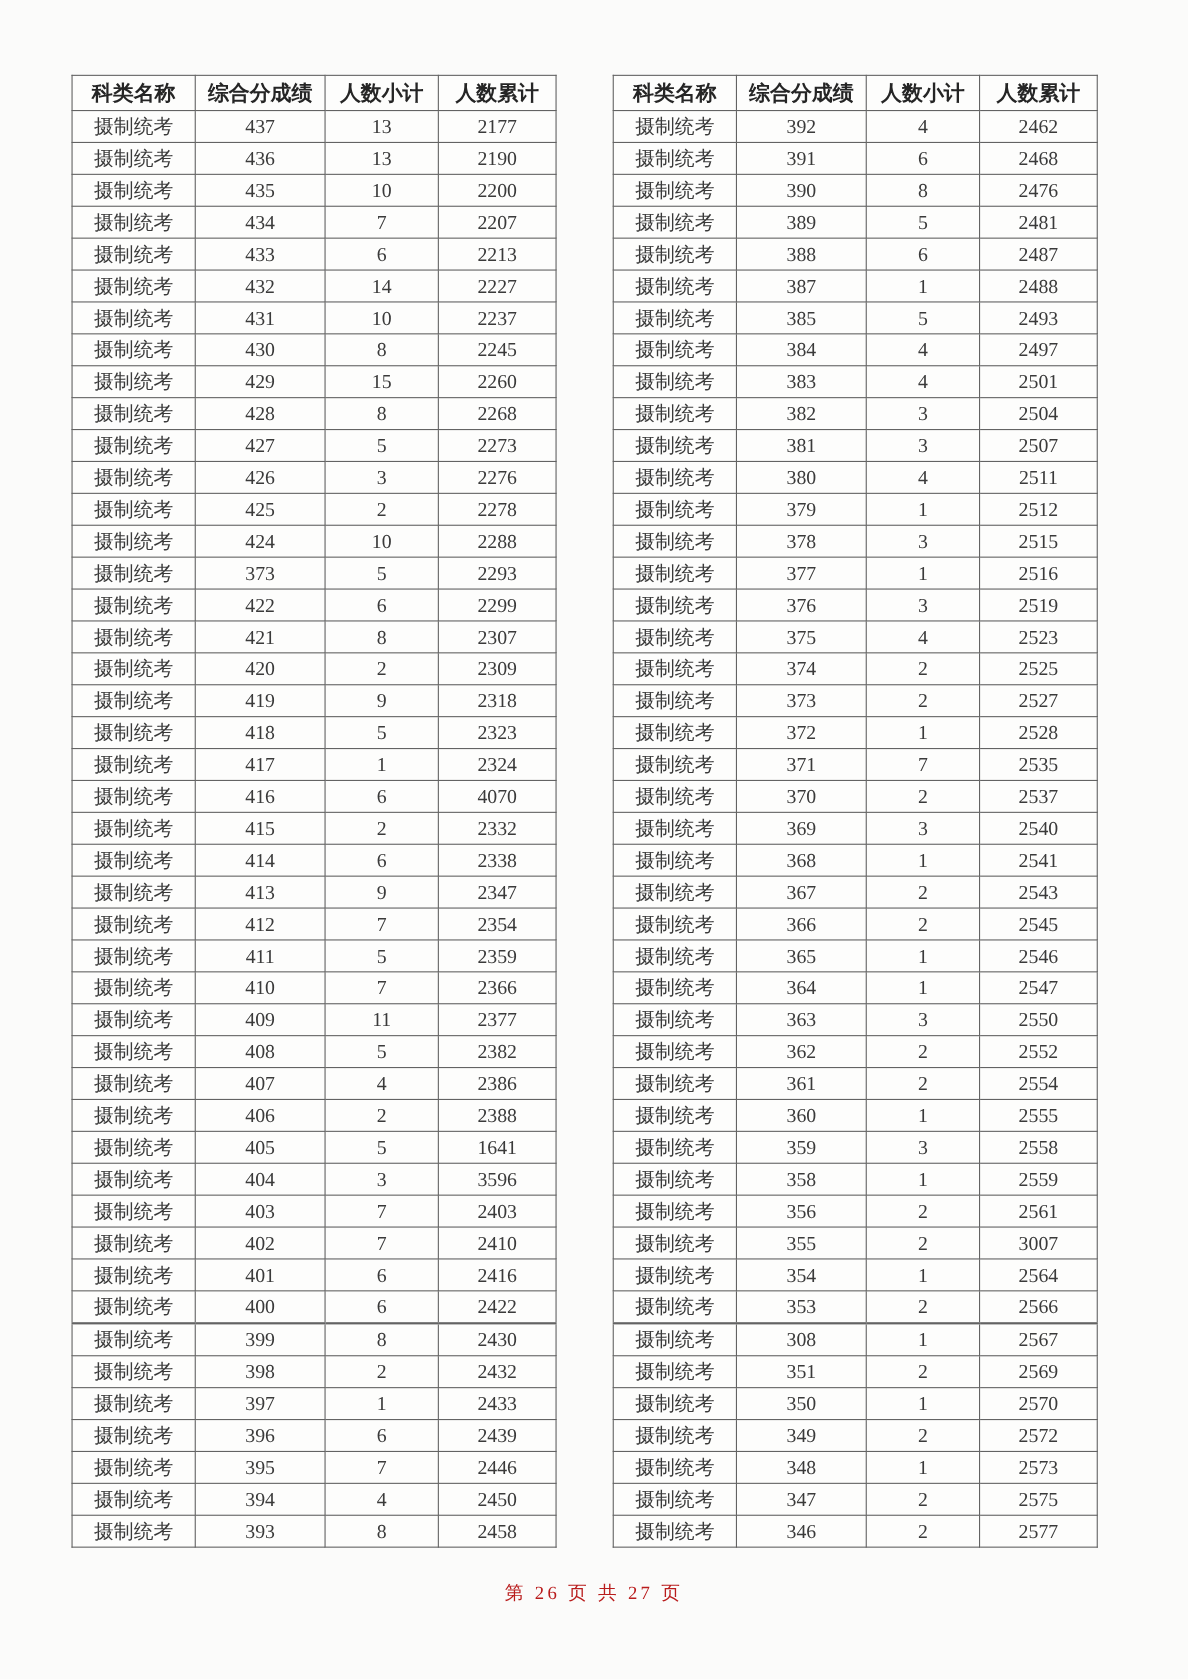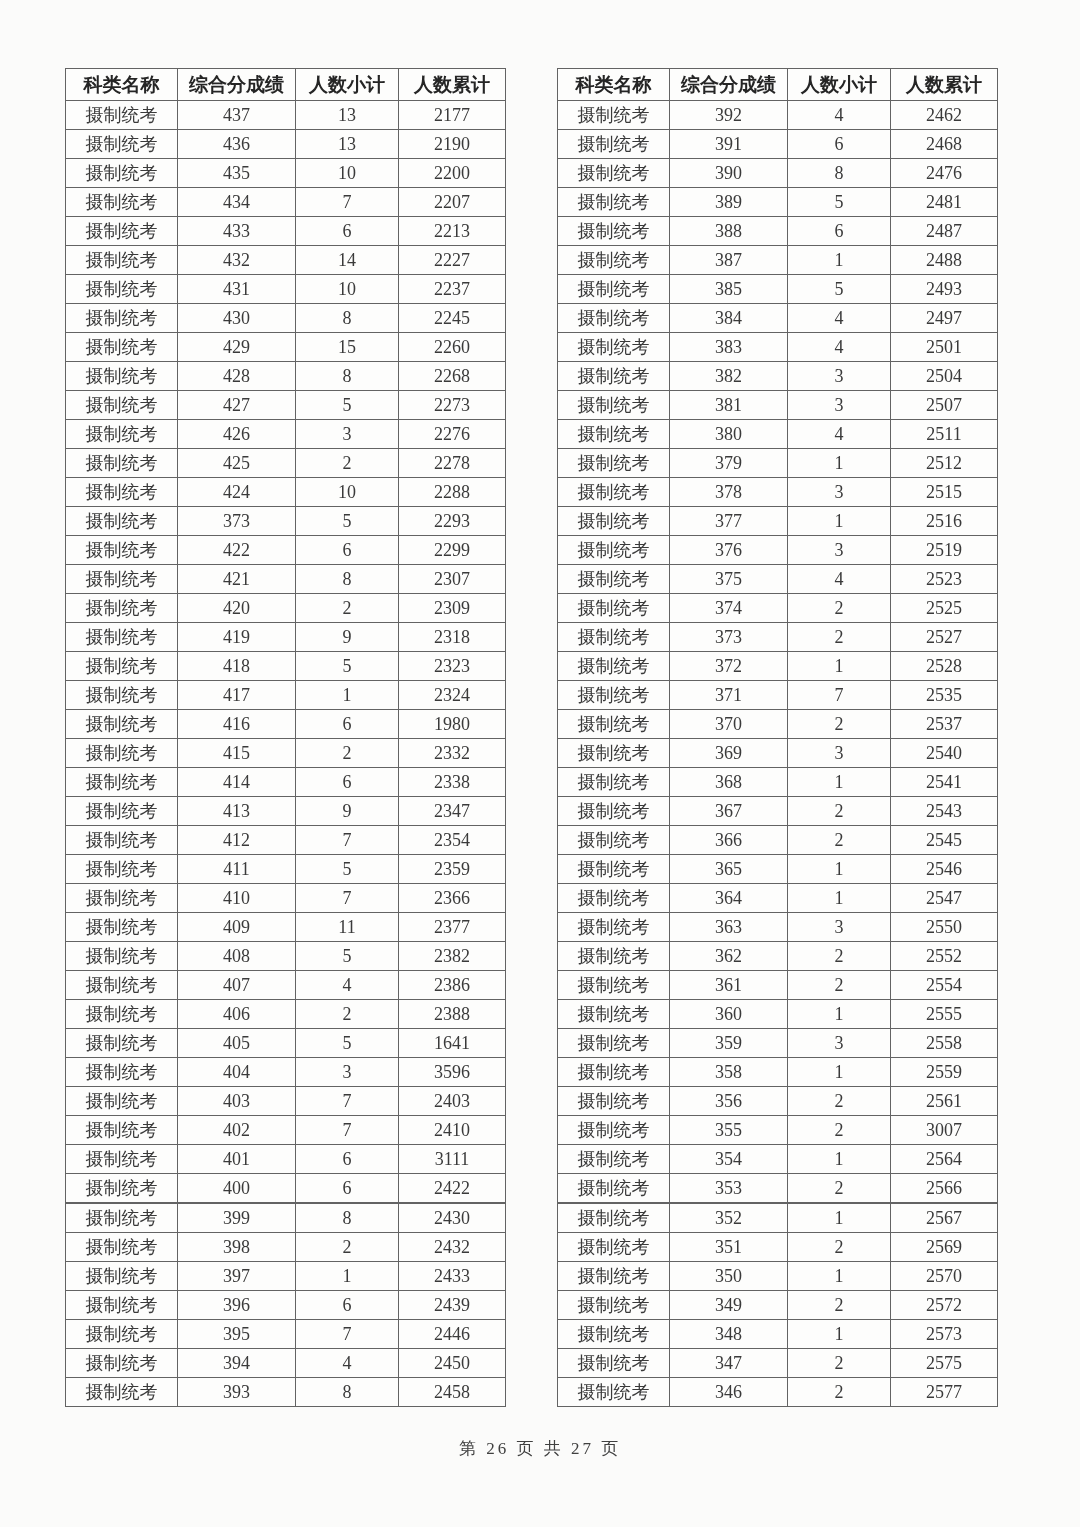--- a/index.html
+++ b/index.html
@@ -54,21 +54,21 @@
     border-bottom-width: 2px;
   }
   .footer {
     position: absolute;
     top: 1437px;
     left: 0;
     width: 100%;
     text-align: center;
     font-size: 17px;
     letter-spacing: 3px;
-    color: #404040;
+    color: #b91c1c;
   }
 </style>
 </head>
 <body>
 
 <div class="page">
 
   <table class="score-table" id="left-table">
     <colgroup>
       <col class="c-name">
@@ -208,21 +208,21 @@
         <tr>
           <td>摄制统考</td>
           <td>417</td>
           <td>1</td>
           <td>2324</td>
         </tr>
         <tr>
           <td>摄制统考</td>
           <td>416</td>
           <td>6</td>
-          <td>1980</td>
+          <td>4070</td>
         </tr>
         <tr>
           <td>摄制统考</td>
           <td>415</td>
           <td>2</td>
           <td>2332</td>
         </tr>
         <tr>
           <td>摄制统考</td>
           <td>414</td>
@@ -298,21 +298,21 @@
         <tr>
           <td>摄制统考</td>
           <td>402</td>
           <td>7</td>
           <td>2410</td>
         </tr>
         <tr>
           <td>摄制统考</td>
           <td>401</td>
           <td>6</td>
-          <td>3111</td>
+          <td>2416</td>
         </tr>
         <tr>
           <td>摄制统考</td>
           <td>400</td>
           <td>6</td>
           <td>2422</td>
         </tr>
         <tr>
           <td>摄制统考</td>
           <td>399</td>
@@ -597,21 +597,21 @@
           <td>2564</td>
         </tr>
         <tr>
           <td>摄制统考</td>
           <td>353</td>
           <td>2</td>
           <td>2566</td>
         </tr>
         <tr>
           <td>摄制统考</td>
-          <td>352</td>
+          <td>308</td>
           <td>1</td>
           <td>2567</td>
         </tr>
         <tr>
           <td>摄制统考</td>
           <td>351</td>
           <td>2</td>
           <td>2569</td>
         </tr>
         <tr>

